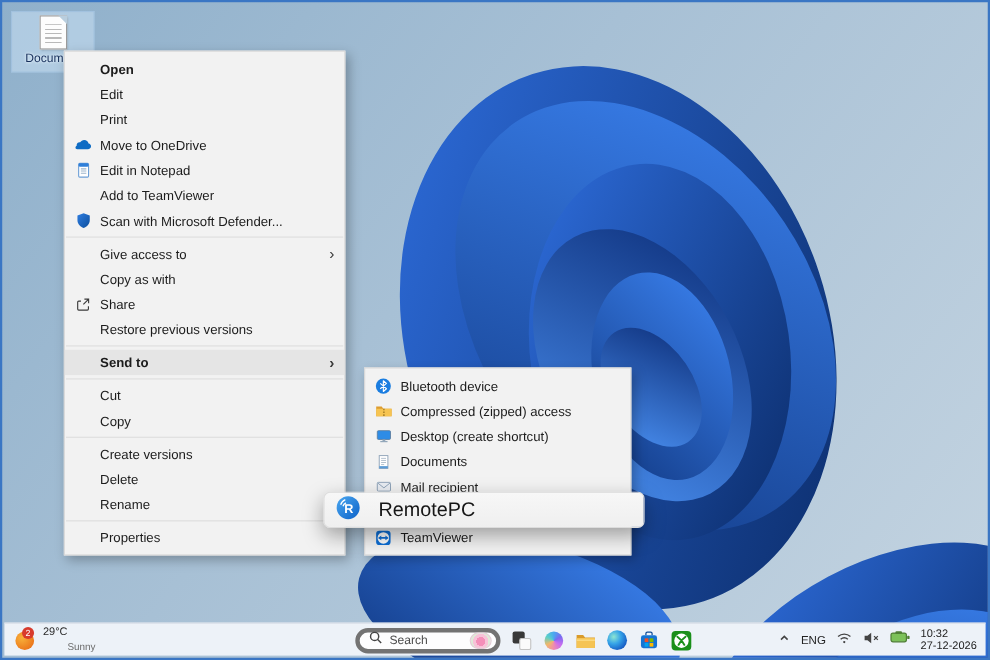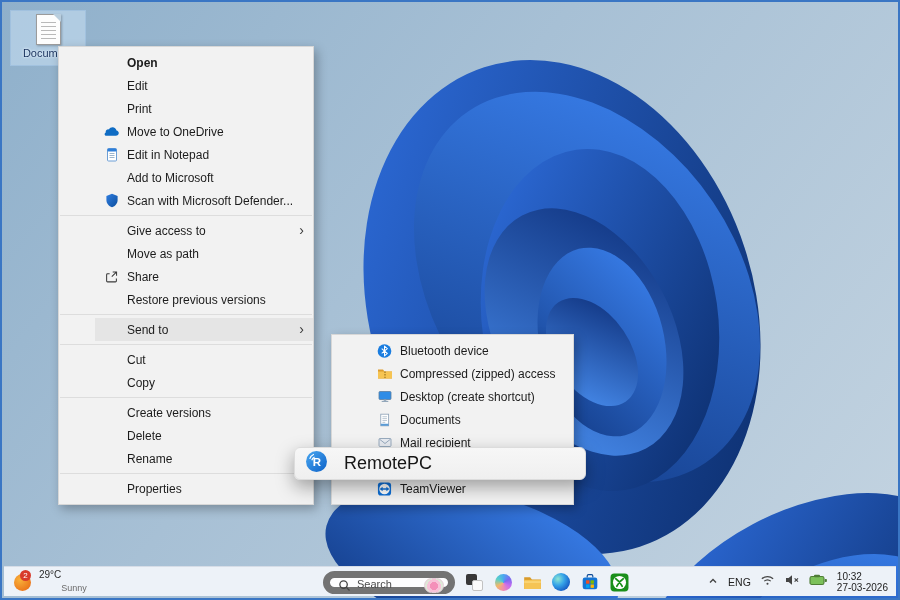--- a/index.html
+++ b/index.html
@@ -43,24 +43,24 @@
 
   
   .menu {
     position:absolute; background:#f2f2f2; border:1px solid #d7d7d7;
     box-shadow:3px 4px 10px rgba(0,0,0,.28); padding:4px 0; z-index:5;
   }
   .main-menu { left:56px; top:44px; width:256px; }
   .sub-menu  { left:329px; top:332px; width:243px; z-index:6; }
   .mi {
     position:relative; height:23px; display:flex; align-items:center;
-    padding:0 10px 0 32px; font-size:12px; color:#1c1c1c; cursor:default;margin-left:36px;
+    padding:0 10px 0 32px; font-size:12px; color:#1c1c1c; cursor:default;
   }
   .mi.bold { font-weight:bold; }
-  .mi.hl   { background:#e5e5e5; }
+  .mi.hl   { background:#e5e5e5;font-weight:bold; }
   .mi-ic {
     position:absolute; left:8px; top:50%; transform:translateY(-50%);
     width:17px; height:17px; display:flex; align-items:center; justify-content:center;
   }
   .mi-arrow {
     position:absolute; right:9px; top:50%; transform:translateY(-55%);
     font-size:14px; color:#3a3a3a; line-height:1;
   }
   .msep { height:1px; background:#dddddd; margin:3px 1px; }
 
@@ -97,21 +97,21 @@
 
   .tb-center {
     position:absolute; left:290px; top:0; height:30px;
     display:flex; align-items:center; gap:9px;
   }
   .start-btn { width:20px; height:20px; display:grid; grid-template-columns:9px 9px;
     grid-template-rows:9px 9px; gap:2px; padding:0; }
   .start-btn span { background:#3076d3; border-radius:1px; }
   .search-pill {
     width:132px; height:23px; border-radius:12px; background:#fdfdfe;
-    border:7px solid #737373; display:flex; padding:0 4px 0 8px;
+    border:4px solid #737373; display:flex; align-items:center; padding:0 4px 0 8px;
   }
   .search-label { font-size:11px; color:#4c4c4c; margin-left:6px; flex:1; }
   .search-flower {
     width:20px; height:15px; border-radius:8px;
     background:radial-gradient(circle at 50% 55%, #f48fb9 0 35%, #f7c2d8 36% 60%, #dfe9d8 61% 100%);
     border:1px solid #e3cdd7;
   }
   .tb-icon { width:20px; height:20px; display:flex; align-items:center; justify-content:center; }
   .copilot-ic { width:17px; height:17px; border-radius:50%;
     background:conic-gradient(#4aa8f0,#7a6af0,#c76cf0,#f08ab0,#f0b86a,#5ad0c8,#4aa8f0); }
@@ -193,21 +193,21 @@
         <svg width="16" height="16" viewBox="0 0 16 16">
             <rect x="3.5" y="2" width="9" height="12.5" rx="1" fill="#ffffff" stroke="#6d9fd6" stroke-width="1"></rect>
             <rect x="3.5" y="2" width="9" height="3" rx="1" fill="#2f7fd9"></rect>
             <path d="M5.5 7h5M5.5 9h5M5.5 11h5" stroke="#9db5cc" stroke-width="1"></path>
           </svg>
       </span>
       <span class="mi-label">Edit in Notepad</span>
     </div>
 
     <div class="mi">
-      <span class="mi-label">Add to Microsoft</span>
+      <span class="mi-label">Add to TeamViewer</span>
     </div>
 
     <div class="mi">
       <span class="mi-ic">
         <svg width="16" height="16" viewBox="0 0 16 16">
             <defs>
               <linearGradient id="shld" x1="0" y1="0" x2="1" y2="1">
                 <stop offset="0" stop-color="#2f7de0"></stop>
                 <stop offset="1" stop-color="#0c4f9e"></stop>
               </linearGradient>
@@ -219,21 +219,21 @@
     </div>
 
 
     <div class="msep"></div>
 
     <div class="mi">
       <span class="mi-label">Give access to</span>
       <span class="mi-arrow">›</span>
     </div>
     <div class="mi">
-      <span class="mi-label">Move as path</span>
+      <span class="mi-label">Copy as with</span>
     </div>
     <div class="mi">
       <span class="mi-ic">
         <svg width="15" height="15" viewBox="0 0 16 16" fill="none" stroke="#3a3a3a" stroke-width="1.1">
             <path d="M6 4.5H3.8c-.6 0-1 .4-1 1v6.7c0 .6.4 1 1 1h8.4c.6 0 1-.4 1-1V9.5"></path>
             <path d="M9.3 2.6h4.1v4.1M13.2 2.8 8.3 7.7"></path>
           </svg>
       </span>
       <span class="mi-label">Share</span>
     </div>
@@ -474,17 +474,17 @@
       </span>
       <span>
         <svg width="19" height="13" viewBox="0 0 19 13">
             <rect x="1" y="2.5" width="14" height="8" rx="1.8" fill="#7cc15a" stroke="#4e7d35" stroke-width="1.1"></rect>
             <rect x="15.7" y="5" width="2.2" height="3" rx="0.8" fill="#4e7d35"></rect>
             <rect x="5" y="0.8" width="6" height="2.4" rx="1" fill="#4e7d35"></rect>
           </svg>
       </span>
       <div class="tray-clock">
         <div>10:32</div>
-        <div>27-03-2026</div>
+        <div>27-12-2026</div>
       </div>
     </div>
   </div>
 </div>
 
 </body></html>

